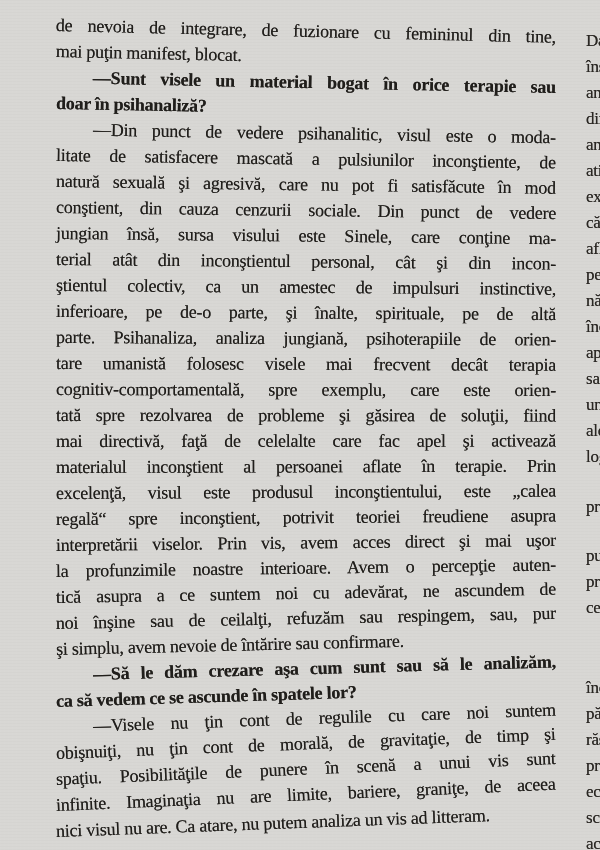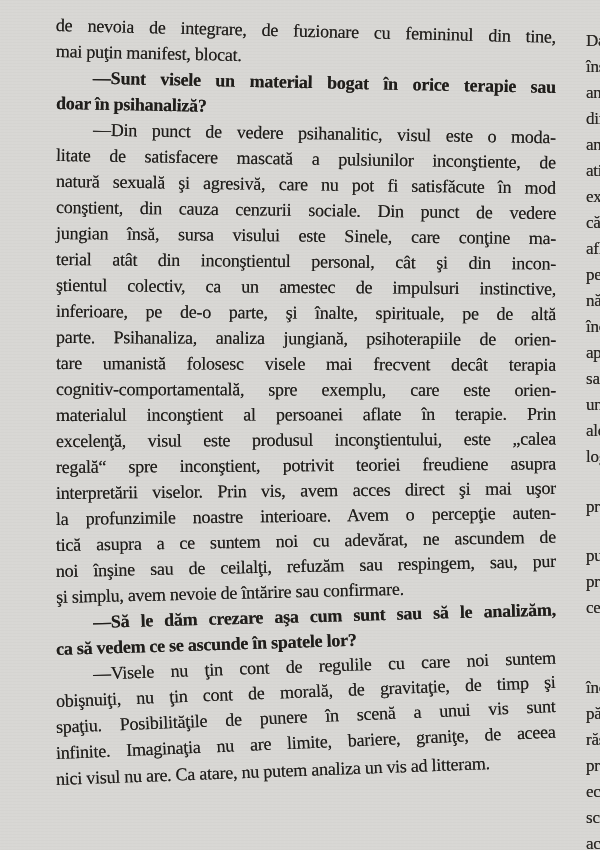--- a/index.html
+++ b/index.html
@@ -68,20 +68,22 @@
     <div class="line j" style="--r:0.85deg">litate de satisfacere mascată a pulsiunilor inconştiente, de</div>
     <div class="line j" style="--r:0.78deg">natură sexuală şi agresivă, care nu pot fi satisfăcute în mod</div>
     <div class="line j" style="--r:0.70deg">conştient, din cauza cenzurii sociale. Din punct de vedere</div>
     <div class="line j" style="--r:0.60deg">jungian însă, sursa visului este Sinele, care conţine ma-</div>
     <div class="line j" style="--r:0.52deg">terial atât din inconştientul personal, cât şi din incon-</div>
     <div class="line j" style="--r:0.44deg">ştientul colectiv, ca un amestec de impulsuri instinctive,</div>
     <div class="line j" style="--r:0.36deg">inferioare, pe de-o parte, şi înalte, spirituale, pe de altă</div>
     <div class="line j" style="--r:0.28deg">parte. Psihanaliza, analiza jungiană, psihoterapiile de orien-</div>
     <div class="line j" style="--r:0.20deg">tare umanistă folosesc visele mai frecvent decât terapia</div>
     <div class="line j" style="--r:0.12deg">cognitiv-comportamentală, spre exemplu, care este orien-</div>
+    <div class="line j" style="--r:0.05deg">tată spre rezolvarea de probleme şi găsirea de soluţii, fiind</div>
+    <div class="line j" style="--r:-0.05deg">mai directivă, faţă de celelalte care fac apel şi activează</div>
     <div class="line j" style="--r:-0.15deg">materialul inconştient al persoanei aflate în terapie. Prin</div>
     <div class="line j" style="--r:-0.28deg">excelenţă, visul este produsul inconştientului, este „calea</div>
     <div class="line j" style="--r:-0.42deg">regală“ spre inconştient, potrivit teoriei freudiene asupra</div>
     <div class="line j" style="--r:-0.58deg">interpretării viselor. Prin vis, avem acces direct şi mai uşor</div>
     <div class="line j" style="--r:-0.75deg">la profunzimile noastre interioare. Avem o percepţie auten-</div>
     <div class="line j" style="--r:-0.95deg">tică asupra a ce suntem noi cu adevărat, ne ascundem de</div>
     <div class="line j" style="--r:-1.15deg">noi înşine sau de ceilalţi, refuzăm sau respingem, sau, pur</div>
     <div class="line e" style="--r:-1.35deg">şi simplu, avem nevoie de întărire sau confirmare.</div>
     <div class="line j ind q" style="--r:-1.55deg">—Să le dăm crezare aşa cum sunt sau să le analizăm,</div>
     <div class="line e q" style="--r:-1.75deg">ca să vedem ce se ascunde în spatele lor?</div>

